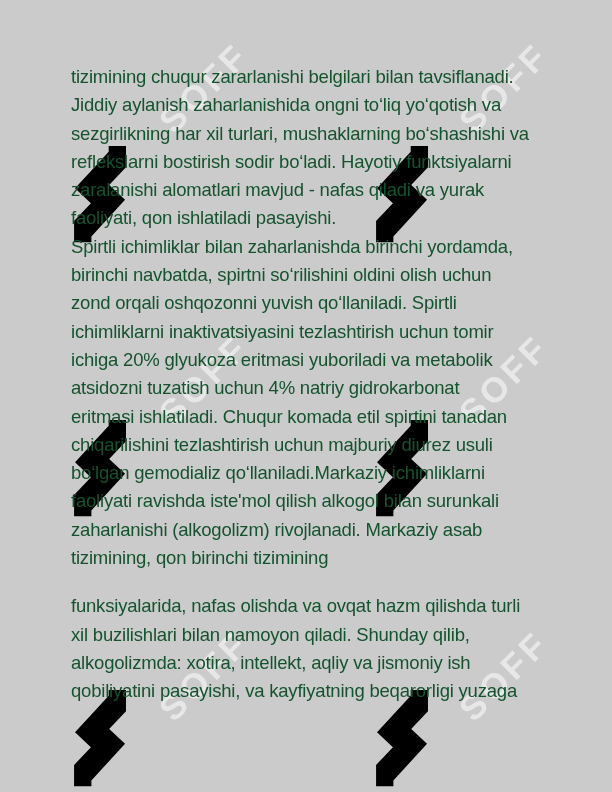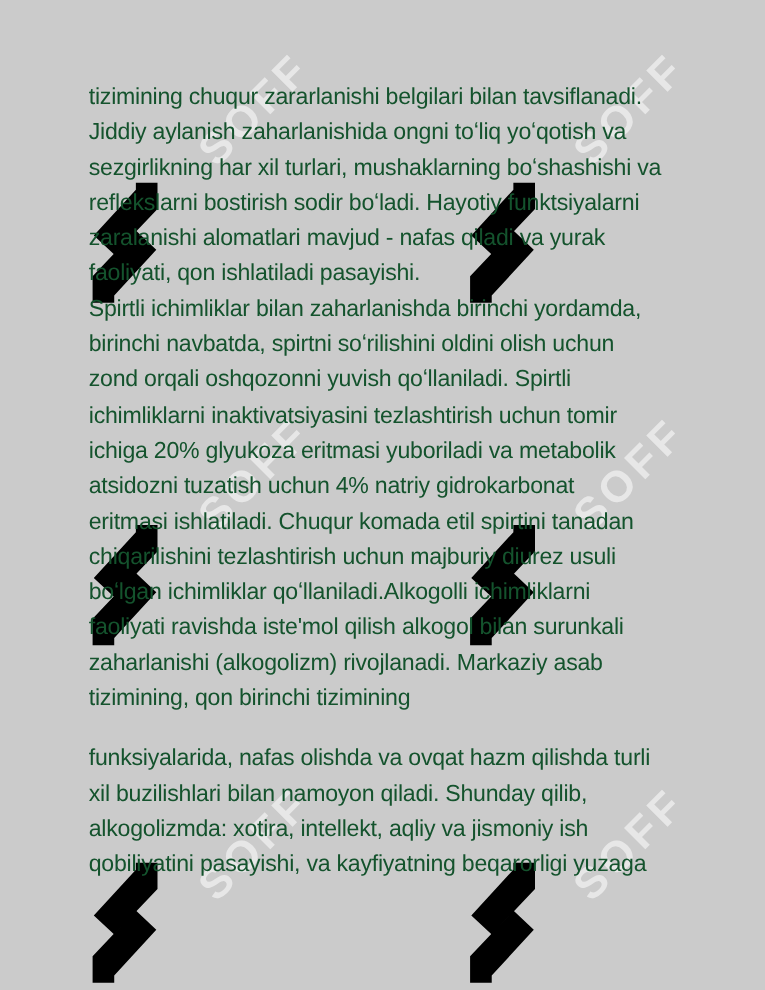--- a/index.html
+++ b/index.html
@@ -91,21 +91,21 @@
       <div class="line">zaralanishi alomatlari mavjud - nafas qiladi va yurak</div>
       <div class="line">faoliyati, qon ishlatiladi pasayishi.</div>
       <div class="line">Spirtli ichimliklar bilan zaharlanishda birinchi yordamda,</div>
       <div class="line">birinchi navbatda, spirtni soʻrilishini oldini olish uchun</div>
       <div class="line">zond orqali oshqozonni yuvish qoʻllaniladi. Spirtli</div>
       <div class="line">ichimliklarni inaktivatsiyasini tezlashtirish uchun tomir</div>
       <div class="line">ichiga 20% glyukoza eritmasi yuboriladi va metabolik</div>
       <div class="line">atsidozni tuzatish uchun 4% natriy gidrokarbonat</div>
       <div class="line">eritmasi ishlatiladi. Chuqur komada etil spirtini tanadan</div>
       <div class="line">chiqarilishini tezlashtirish uchun majburiy diurez usuli</div>
-      <div class="line">boʻlgan ichimliklar qoʻllaniladi.Alkogolli ichimliklarni</div>
+      <div class="line">boʻlgan gemodializ qoʻllaniladi.Markaziy ichimliklarni</div>
       <div class="line">faoliyati ravishda iste'mol qilish alkogol bilan surunkali</div>
       <div class="line">zaharlanishi (alkogolizm) rivojlanadi. Markaziy asab</div>
       <div class="line">tizimining, qon birinchi tizimining</div>
     </div>
     <div class="para-gap"></div>
     <div class="para">
       <div class="line">funksiyalarida, nafas olishda va ovqat hazm qilishda turli</div>
       <div class="line">xil buzilishlari bilan namoyon qiladi. Shunday qilib,</div>
       <div class="line">alkogolizmda: xotira, intellekt, aqliy va jismoniy ish</div>
       <div class="line">qobiliyatini pasayishi, va kayfiyatning beqarorligi yuzaga</div>

